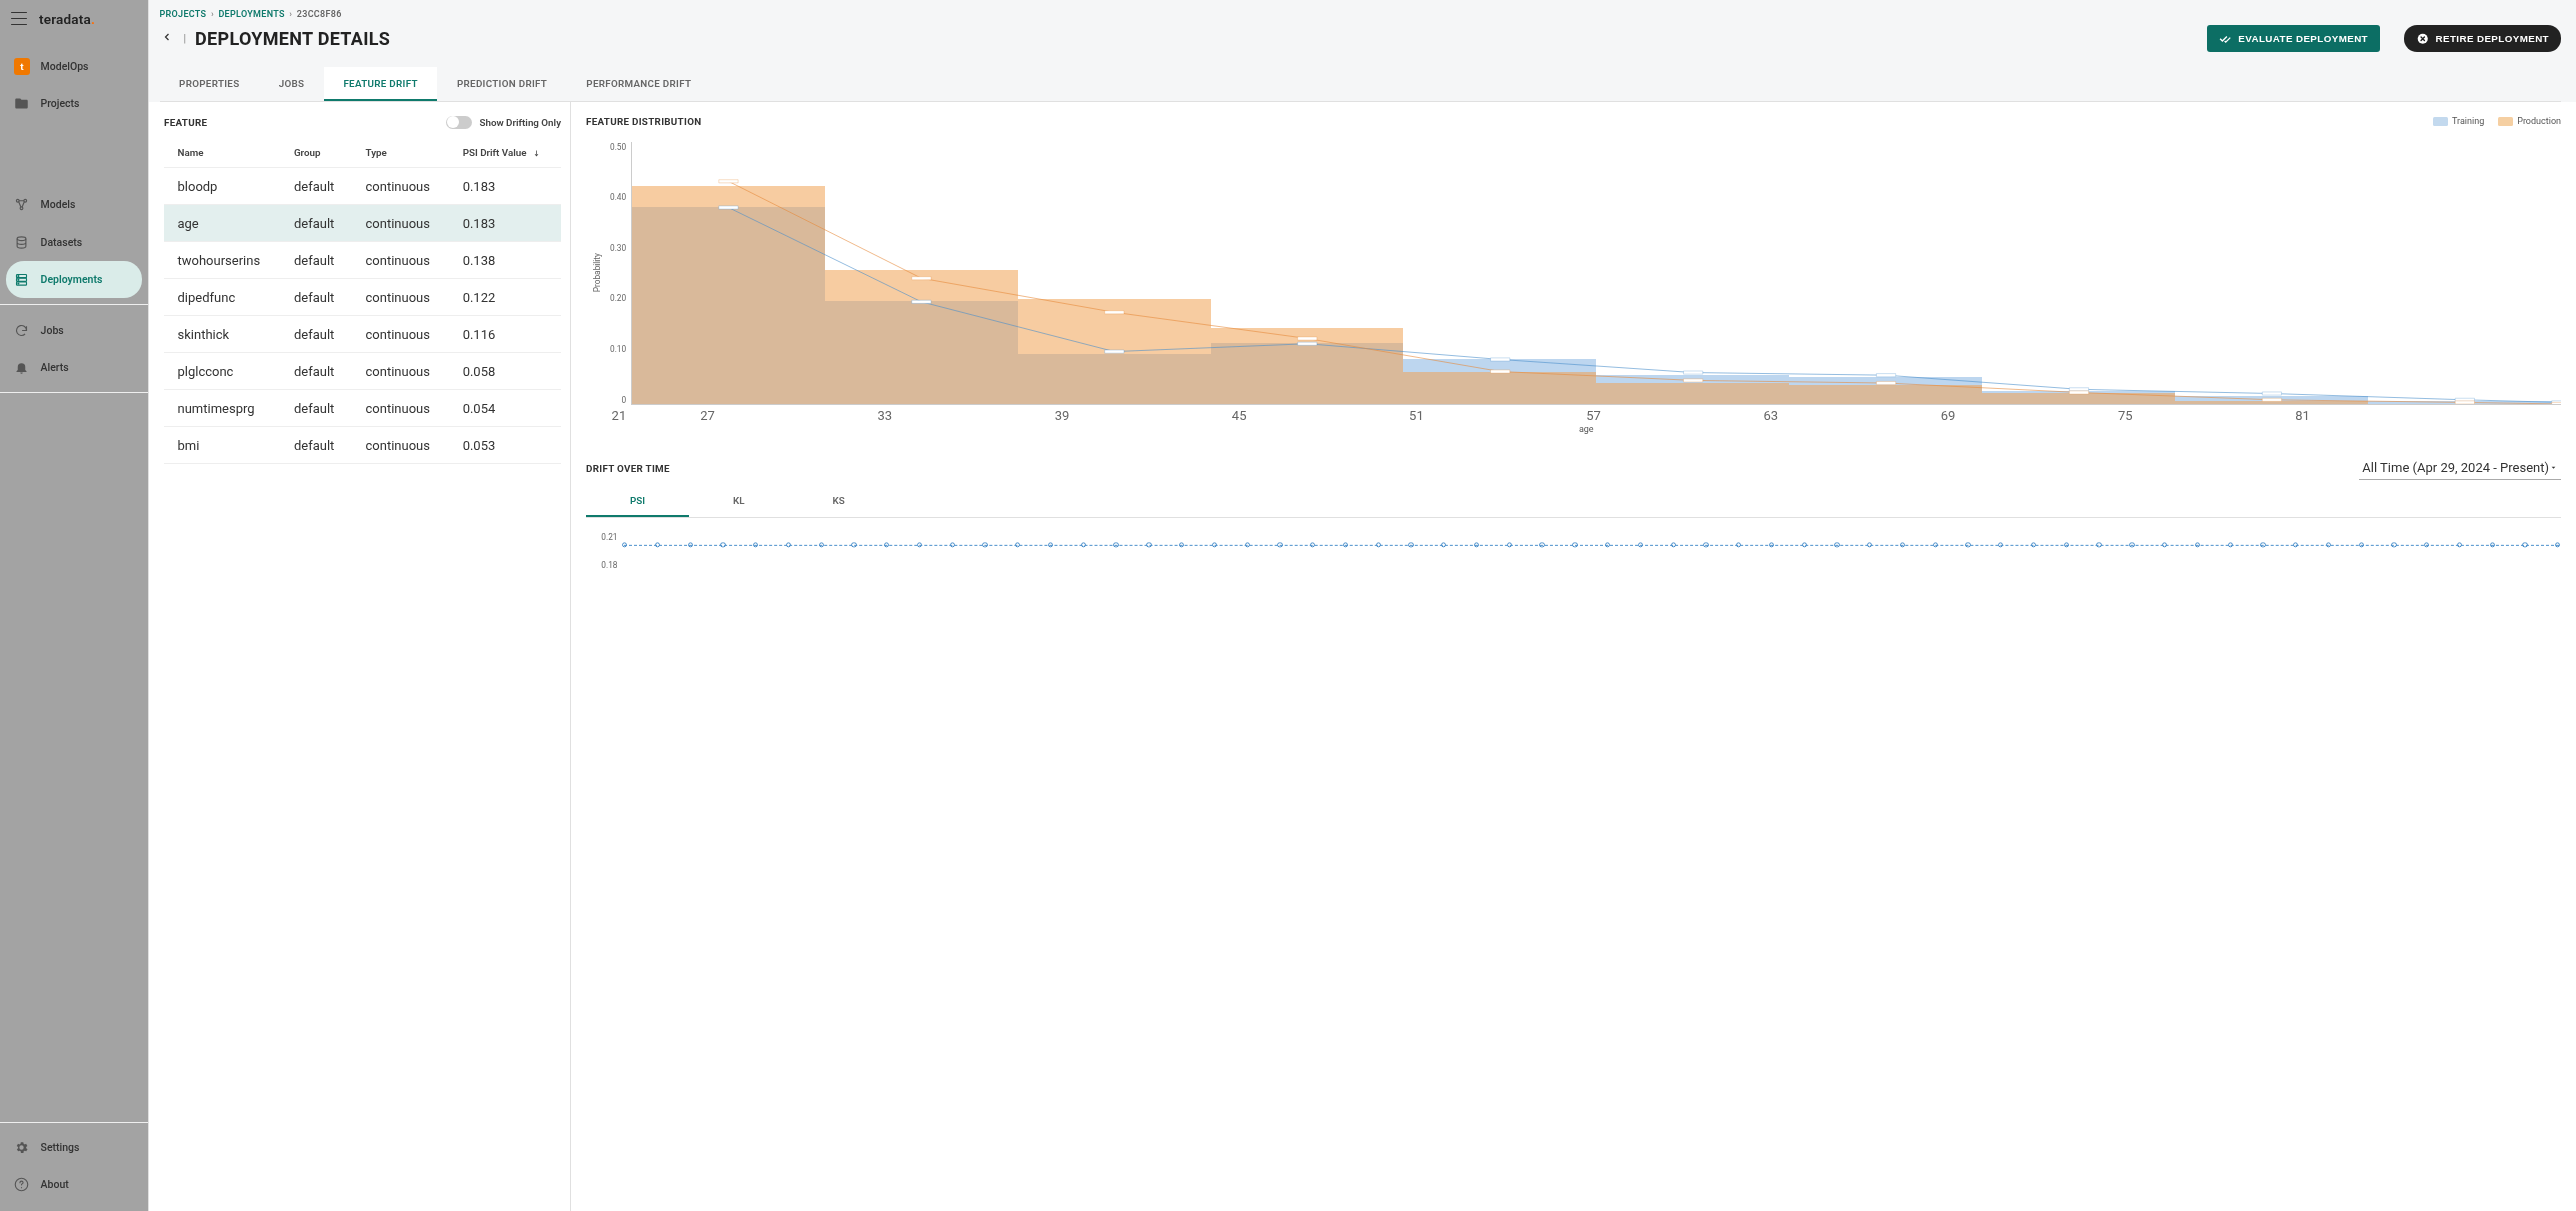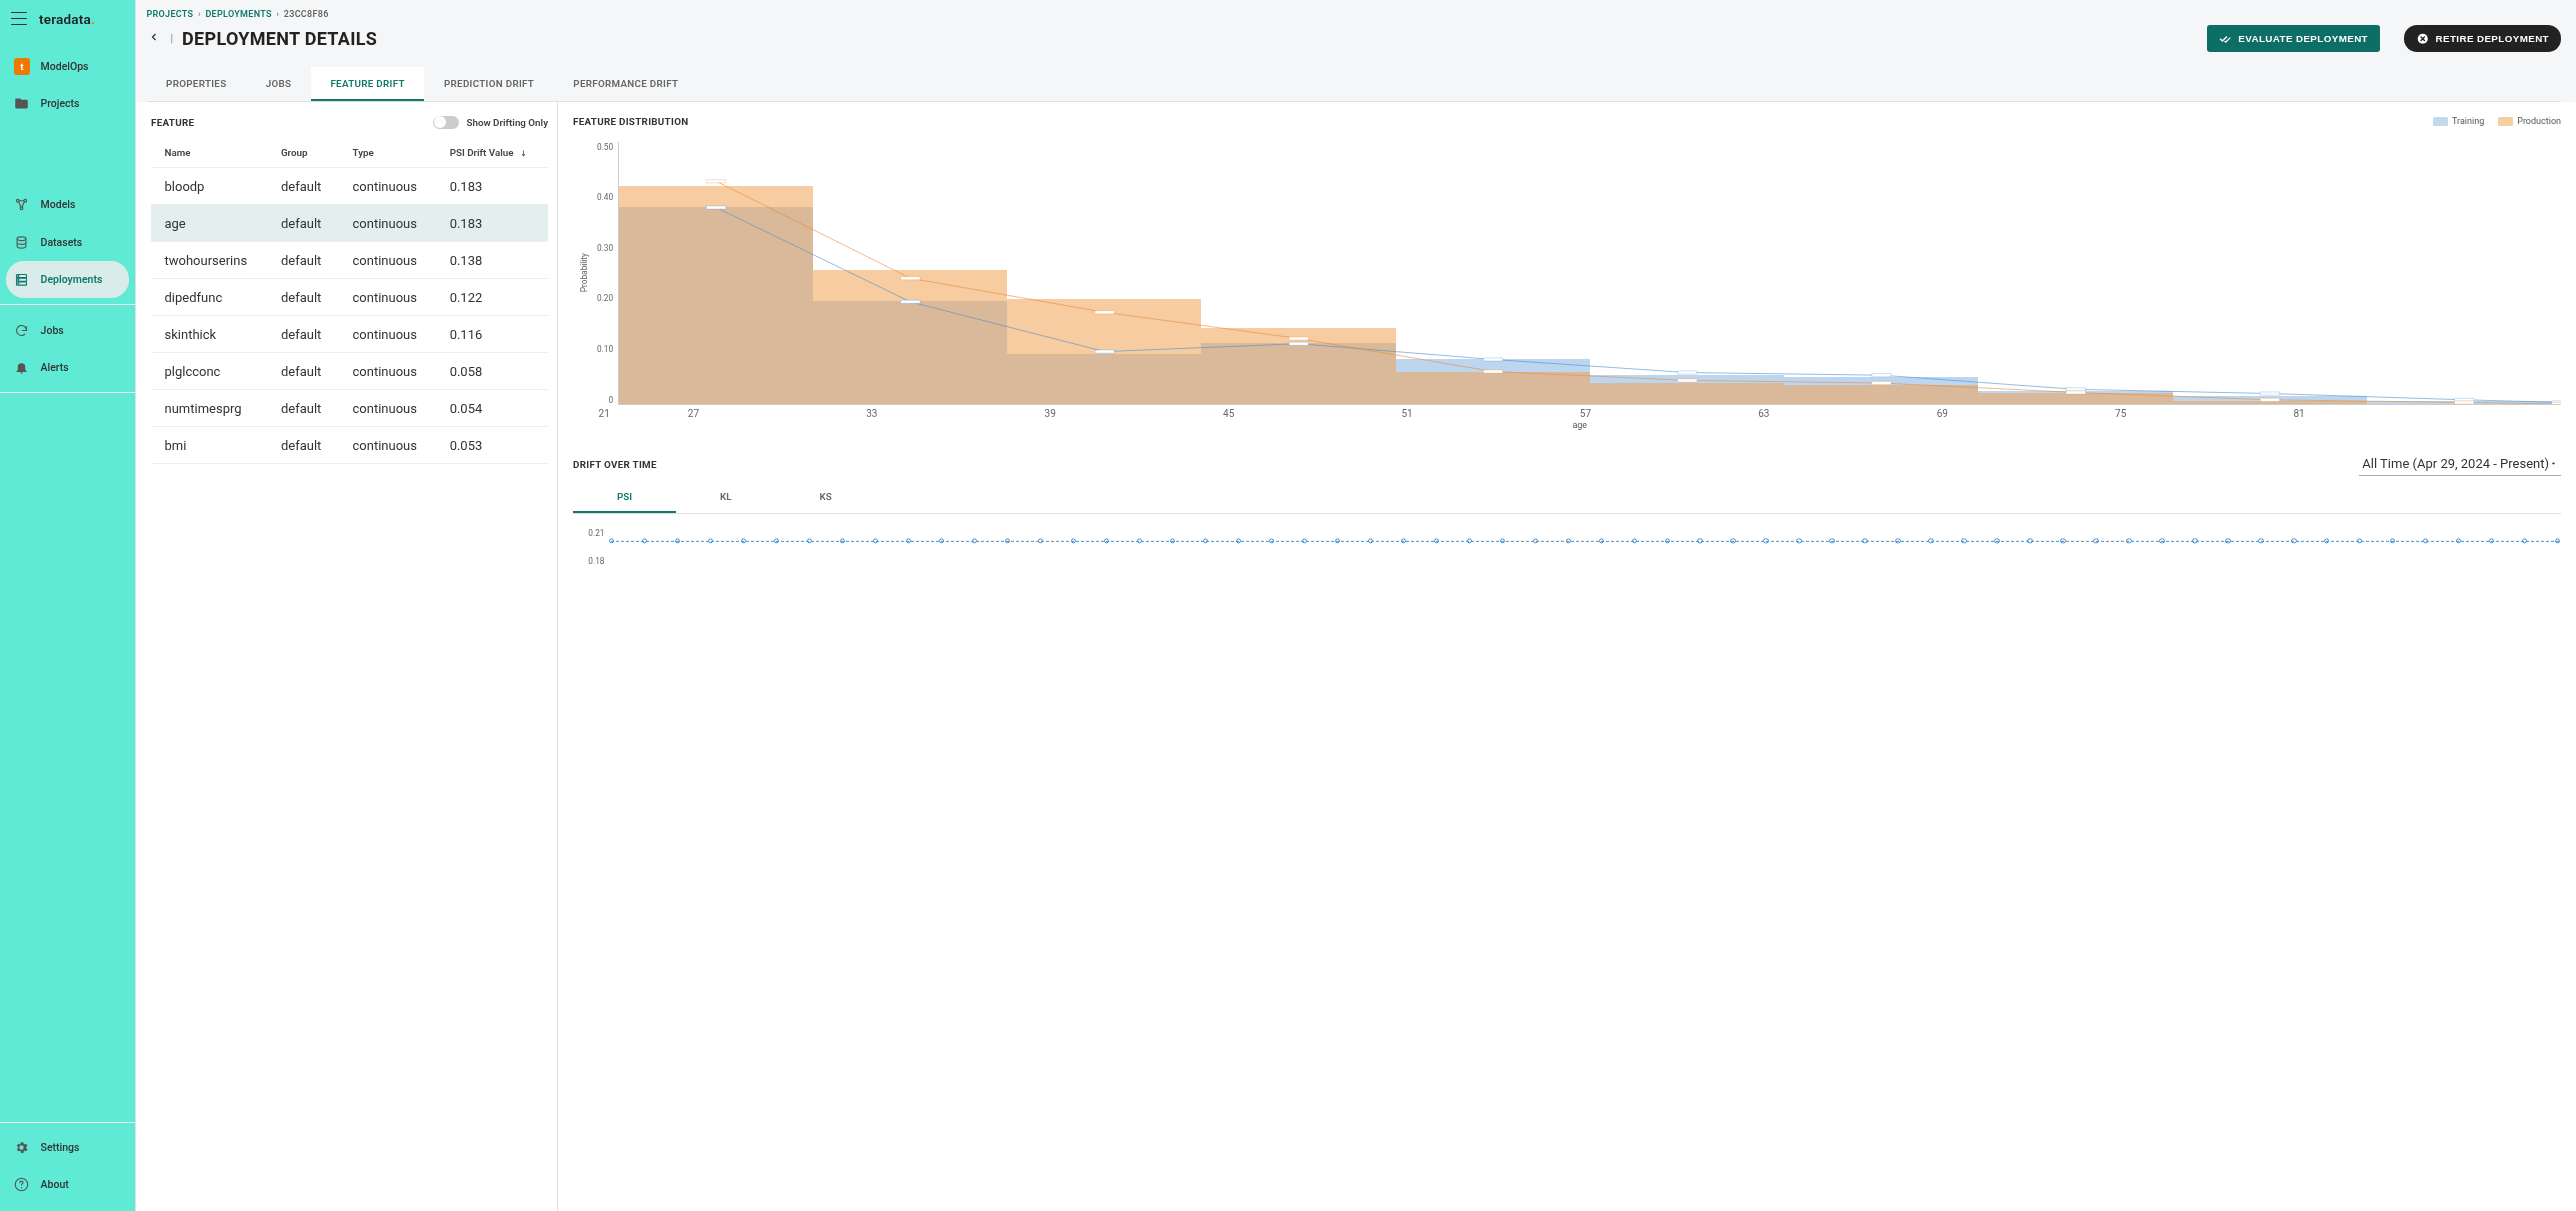--- a/index.html
+++ b/index.html
@@ -8,22 +8,22 @@
     font-family: -apple-system, BlinkMacSystemFont, "Segoe UI", Roboto, sans-serif;
     background: #f5f6f7;
     color: #333;
     font-size: 10.5px;
     display: flex;
     overflow: hidden;
   }
 
   
   .sidebar {
-    width: 136px;
-    background: #5eead4;
+    width: 149px;
+    background: #a3a3a3;
     border-right: 0.8px solid #e0e0e0;
     display: flex;
     flex-direction: column;
     height: 100vh;
     flex-shrink: 0;
   }
   .sidebar-top {
     display: flex;
     align-items: center;
     gap: 12px;
@@ -205,21 +205,21 @@
   .dist-plot {
     flex: 1; position: relative;
     border-left: 0.8px solid #ccc; border-bottom: 0.8px solid #ccc;
   }
   .dist-bars { position: absolute; inset: 0; display: flex; align-items: flex-end; }
   .bargroup { flex: 1; position: relative; display: flex; align-items: flex-end; height: 100%; }
   .bar { position: absolute; bottom: 0; left: 0; right: 0; }
   .bar.train { background: rgba(134,180,225,0.55); }
   .bar.prod  { background: rgba(240,163,84,0.55); }
   .dist-lines { position: absolute; inset: 0; width: 100%; height: 100%; pointer-events: none; }
-  .dist-xticks { display: flex; padding-left: 25.6px; margin-top: 3px; font-size: 10px; color: #666; }
+  .dist-xticks { display: flex; padding-left: 25.6px; margin-top: 3px; font-size: 13px; color: #666; }
   .dist-xtick { flex: 1; text-align: left; transform: translateX(-50%); }
   .dist-xtick:first-child { transform: none; }
   .dist-xlabel { text-align: center; font-size: 9px; color: #555; margin-top: 1.5px; padding-left: 25.6px; }
 
   
   .dot-header {
     display: flex; align-items: center; justify-content: space-between;
     margin-top: 22.6px; margin-bottom: 6px;
   }
   .range-select {

